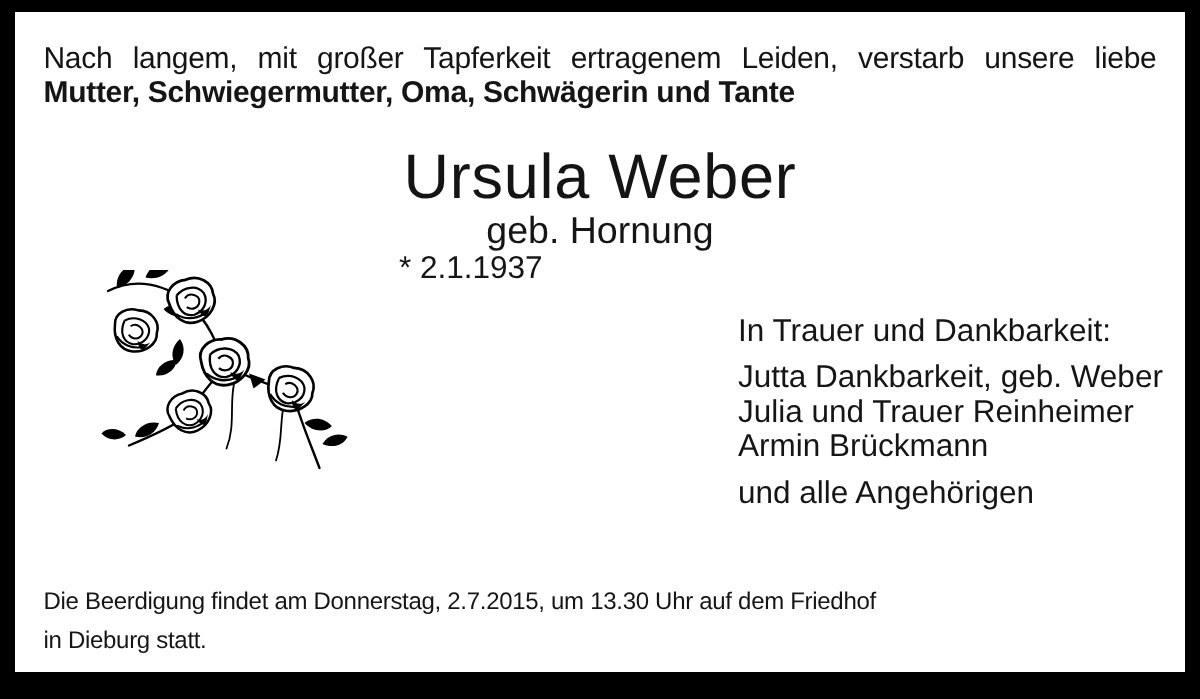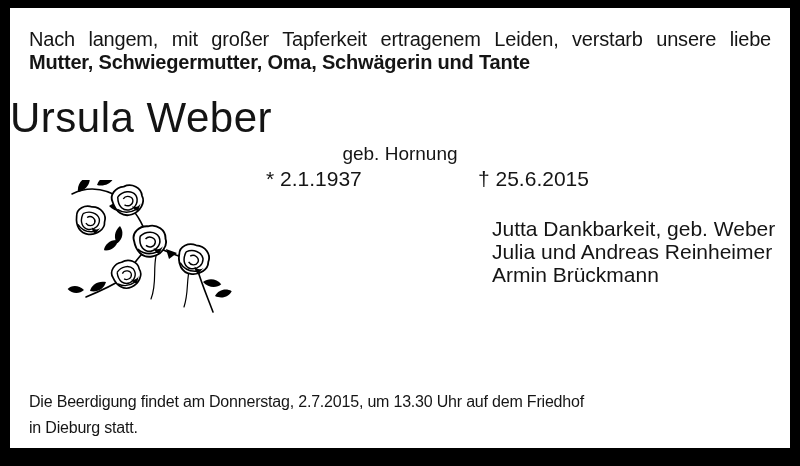--- a/index.html
+++ b/index.html
@@ -42,32 +42,33 @@
   .intro .plain {
     white-space: nowrap;
     font-weight: bold;
   }
   
   .deceased-name {
     position: absolute;
     left: 0;
     top: 88px;
     width: 100%;
+    text-align: center;
     font-size: 42px;
     line-height: 44px;
     color: #141414;
     letter-spacing: 0.5px;
   }
   .maiden-name {
     position: absolute;
     left: 0;
     top: 136px;
     width: 100%;
     text-align: center;
-    font-size: 19px;
+    font-size: 25px;
     line-height: 20px;
     color: #151515;
   }
   .dates {
     position: absolute;
     left: 16px;
     top: 159px;
     width: 100%;
     height: 24px;
     font-size: 21px;
@@ -118,21 +119,20 @@
     <div class="intro">
       <div class="justified">Nach langem, mit großer Tapferkeit ertragenem Leiden, verstarb unsere liebe</div>
       <div class="plain">Mutter, Schwiegermutter, Oma, Schwägerin und Tante</div>
     </div>
 
     <div class="deceased-name">Ursula Weber</div>
     <div class="maiden-name">geb. Hornung</div>
 
     <div class="dates">
       <span class="birth-date">* 2.1.1937</span>
-      <span class="death-date">† 25.6.2015</span>
     </div>
 
     <svg class="ornament" viewBox="0 0 184 140" xmlns="http://www.w3.org/2000/svg" aria-hidden="true">
       <defs>
         <g id="rose">
           <path d="M-15,-3 C-17,-11 -9,-17 -1,-16 C8,-18 16,-11 15,-3 C17,4 10,12 1,13 C-8,14 -14,7 -15,-3 Z" fill="#fff" stroke="#000" stroke-width="1.8"></path>
           <path d="M-9,-7 C-3,-12 6,-11 9,-5 C11,1 7,7 0,8 C-6,8 -11,3 -9,-7" fill="none" stroke="#000" stroke-width="1.5"></path>
           <path d="M-4,-4 C0,-8 6,-4 5,0 C4,4 -1,5 -4,2" fill="none" stroke="#000" stroke-width="1.4"></path>
           <path d="M-12,5 C-7,10 0,11 6,9" fill="none" stroke="#000" stroke-width="1.5"></path>
           <path d="M3,5 C6,7 9,7 12,4 L8,11 C5,10 4,8 3,5 Z" fill="#000"></path>
@@ -166,23 +166,25 @@
       <path d="M118,78 l10,4 -7,6 z" fill="#000"></path>
 
       <use href="#rose" transform="translate(68,22) rotate(-12)"></use>
       <use href="#rose" transform="translate(30,42) rotate(12) scale(0.95)"></use>
       <use href="#rose" transform="translate(90,63) rotate(-4) scale(1.05)"></use>
       <use href="#rose" transform="translate(133,81) rotate(15)"></use>
       <use href="#rose" transform="translate(67,96) rotate(-18) scale(0.92)"></use>
     </svg>
 
     <div class="mourners">
+      <div class="line">In Trauer und Dankbarkeit:</div>
       <div class="line gap">Jutta Dankbarkeit, geb. Weber</div>
-      <div class="line">Julia und Andreas Reinheimer</div>
+      <div class="line">Julia und Trauer Reinheimer</div>
       <div class="line">Armin Brückmann</div>
+      <div class="line gap">und alle Angehörigen</div>
     </div>
 
     <div class="funeral">
       <div class="line">Die Beerdigung findet am Donnerstag, 2.7.2015, um 13.30 Uhr auf dem Friedhof</div>
       <div class="line">in Dieburg statt.</div>
     </div>
 
   </div>
 </div>
 

